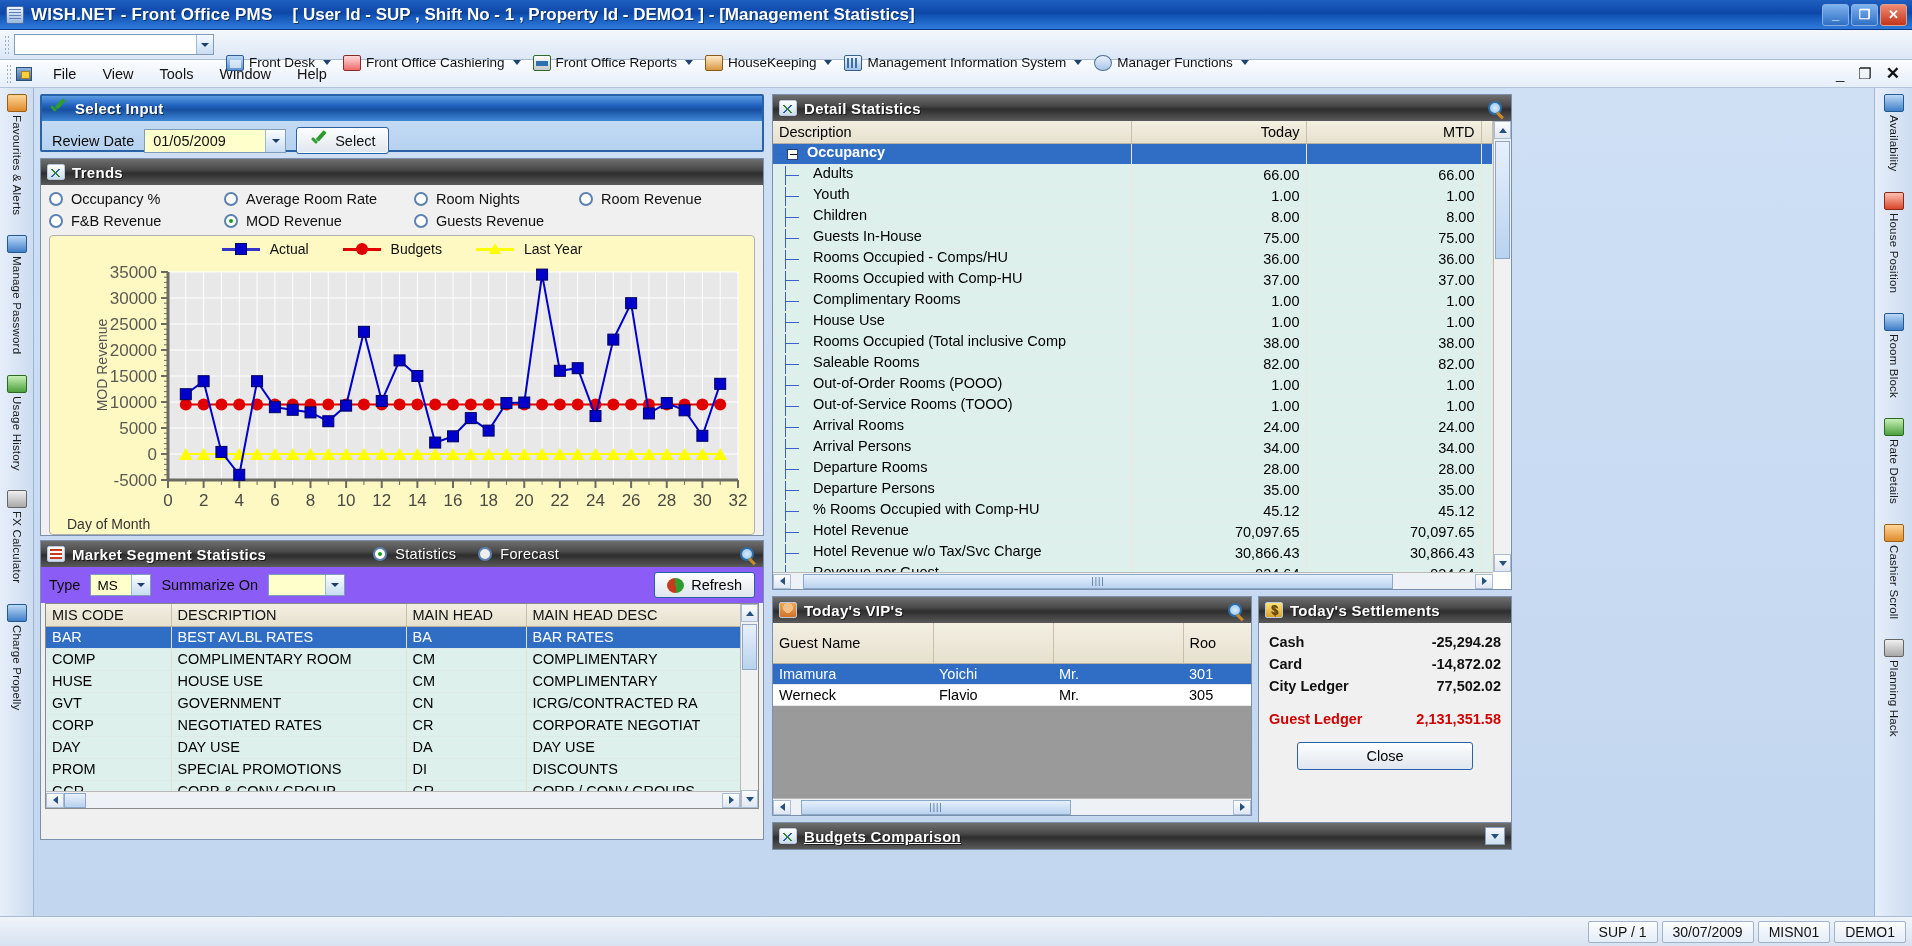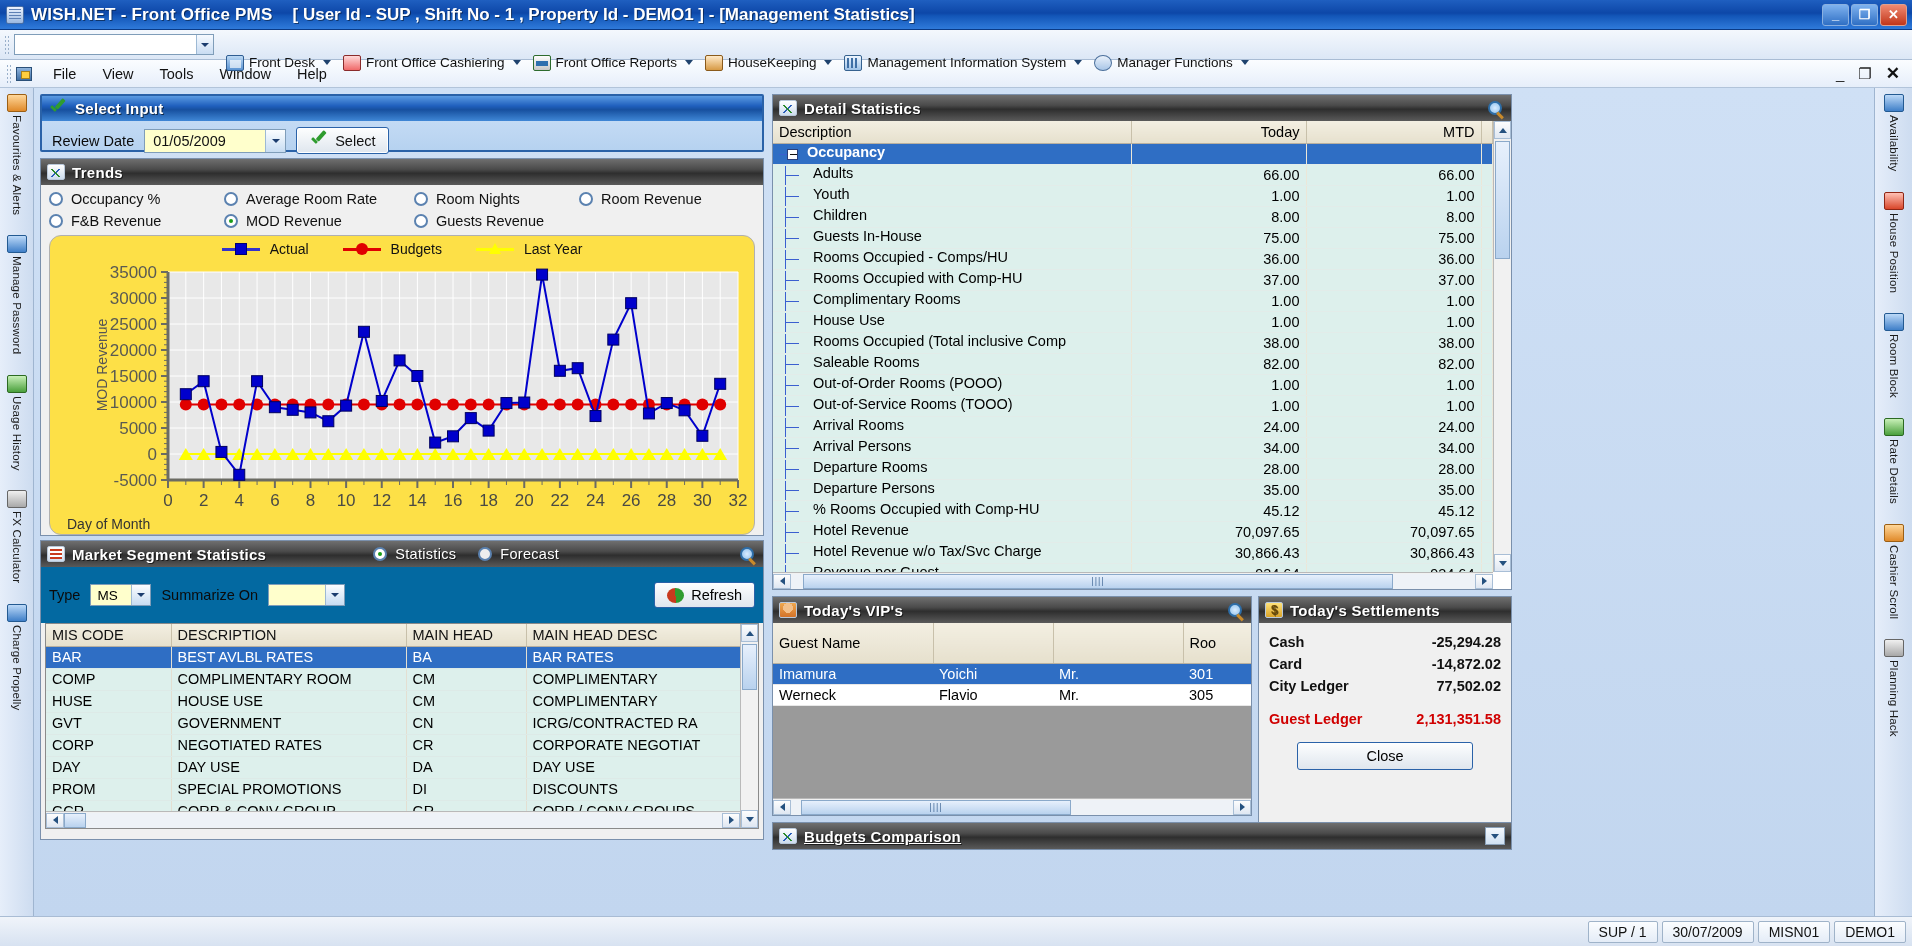--- a/index.html
+++ b/index.html
@@ -160,34 +160,34 @@
     font-size:14.5px; color:#111; box-shadow: inset 0 0 0 1px #fff;
   }
 
   
   #trends { left:40px; top:70px; width:724px; height:378px; }
   .radio-rows { padding:6px 8px 4px 8px; background:#f0f0f0; }
   .radio-row { display:flex; align-items:center; }
   .rad { display:flex; align-items:center; gap:8px; font-size:14.5px; color:#111; }
   .rad .circle { width:14px;height:14px;border-radius:50%;border:2px solid #5b82b0;background:#fff;flex:none;position:relative;}
   .rad.on .circle:after{content:"";position:absolute;left:3px;top:3px;width:4px;height:4px;border-radius:50%;background:#189c18;}
-  .chart-box { margin: 2px 8px 8px 8px; height: 300px; background:#fde047; border:1px solid #b0b0b0; border-radius:12px;
+  .chart-box { margin: 2px 8px 8px 8px; height: 300px; background:#fef9c3; border:1px solid #b0b0b0; border-radius:4px;
                position:relative; }
   .legend { display:flex; align-items:center; justify-content:center; gap:34px; padding-top:5px; font-size:14px; color:#111;}
   .lg { display:flex; align-items:center; gap:4px;}
   .lg .ln { width:38px; height:3px; }
   .lgwrap { position:relative; display:flex; align-items:center; }
   .plot { position:absolute; left:0; right:0; top:28px; bottom:0; }
   .ylabel { position:absolute; left:6px; top:calc(50% - 40px); transform-origin:center;
             transform: rotate(-90deg) translateX(-12px); font-size:14px; color:#555; white-space:nowrap;}
   .xlabel { position:absolute; bottom:2px; left:17px; right:0; font-size:14px; color:#333;}
 
   
   #mseg { left:40px; top:452px; width:724px; height:300px; }
-  .ms-ctrl { display:flex; align-items:center; gap:10px; padding:15px 8px; background:#0369a1; }
+  .ms-ctrl { display:flex; align-items:center; gap:10px; padding:5px 8px; background:#8b5cf6; }
   .ms-ddl { display:flex; align-items:center; height:22px; border:1px solid #7f9db9; background:#ffffcc;}
   .ms-ddl .val { padding:0 6px; font-size:13.5px; min-width:40px;}
   .ms-ddl .ar { width:19px;height:20px;background:linear-gradient(180deg,#fbfdff,#c7dcf2);border-left:1px solid #9db9d4;
                 display:flex;align-items:center;justify-content:center;}
   .refresh-btn { margin-left:auto; display:flex;align-items:center;gap:7px; height:26px; padding:0 12px;
                  border:1px solid #2a62a8;border-radius:3px;background:linear-gradient(180deg,#fdfefe,#dfe6ee);
                  font-size:14.5px;}
   .refresh-ico{width:17px;height:15px;flex:none;position:relative;
      background: conic-gradient(#2f9c2f 0 50%, #c83a1e 50% 100%); border-radius:50%;}
 

